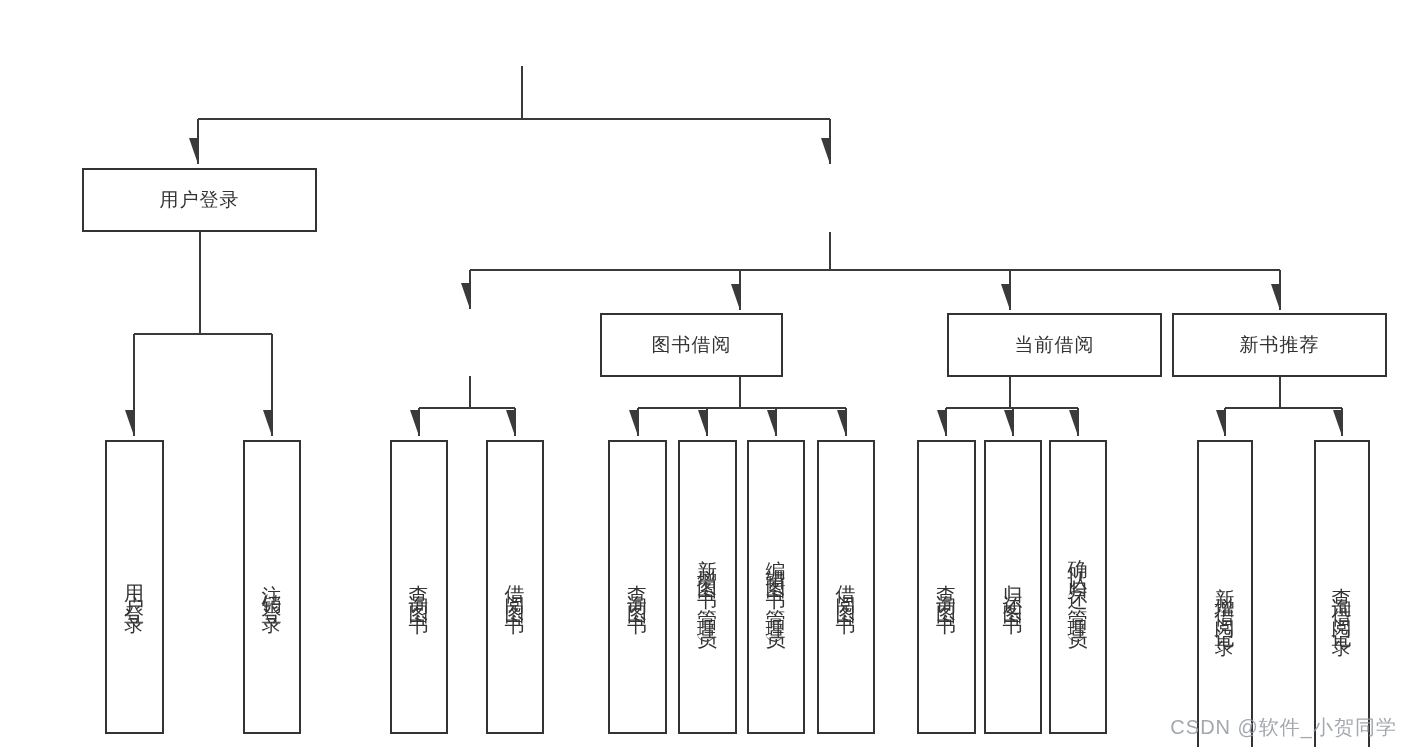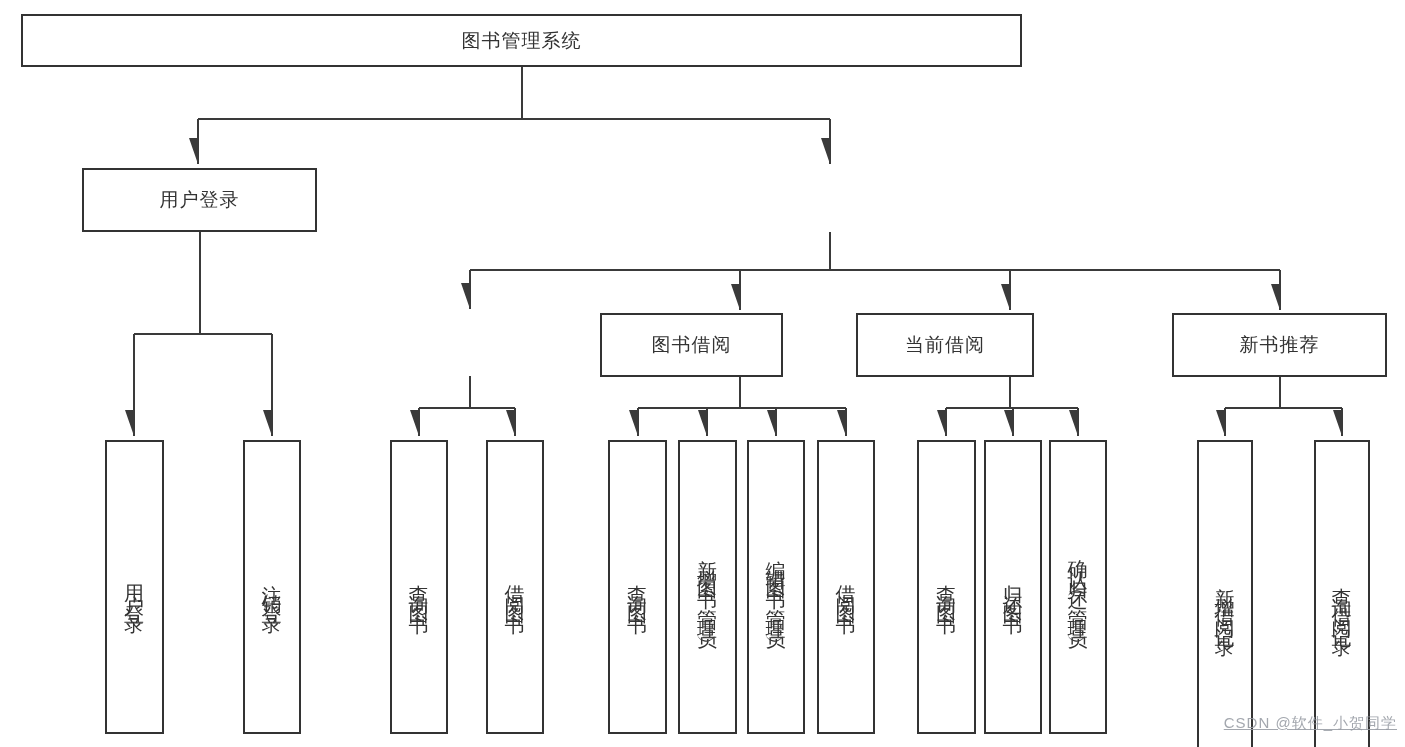--- a/index.html
+++ b/index.html
@@ -28,25 +28,24 @@
     writing-mode:vertical-rl;
     font-size:20px;
     letter-spacing:10px;
     line-height:1;
     padding-top:4px;
   }
   .watermark{
     position:absolute;
     right:8px;top:714px;
     z-index:3;
-    font-size:15px;
+    font-size:20px;
     color:rgba(150,155,163,0.88);
     letter-spacing:1px;
     white-space:nowrap;
-    text-decoration:underline;
   }
 </style>
 </head>
 <body>
 
 <div class="stage">
 
   <svg class="connector-layer" width="1405" height="747" viewBox="0 0 1405 747" xmlns="http://www.w3.org/2000/svg">
     <defs>
       <marker id="arrowhead" markerUnits="userSpaceOnUse" markerWidth="28" markerHeight="20" refX="26" refY="0" orient="auto">
@@ -84,26 +83,25 @@
 
       <line x1="946" y1="408" x2="946" y2="436" marker-end="url(#arrowhead)"></line>
       <line x1="1013" y1="408" x2="1013" y2="436" marker-end="url(#arrowhead)"></line>
       <line x1="1078" y1="408" x2="1078" y2="436" marker-end="url(#arrowhead)"></line>
 
       <line x1="1225" y1="408" x2="1225" y2="436" marker-end="url(#arrowhead)"></line>
       <line x1="1342" y1="408" x2="1342" y2="436" marker-end="url(#arrowhead)"></line>
     </g>
   </svg>
 
-  <div class="node" style="left:21px;top:14px;width:1001px;height:53px">图书管理系统</div>
 
   <div class="node" style="left:82px;top:168px;width:235px;height:64px">用户登录</div>
 
   <div class="node" style="left:600px;top:313px;width:183px;height:64px">图书借阅</div>
-  <div class="node" style="left:856px;top:313px;width:178px;height:64px">当前借阅</div>
+  <div class="node" style="left:947px;top:313px;width:215px;height:64px">当前借阅</div>
   <div class="node" style="left:1172px;top:313px;width:215px;height:64px">新书推荐</div>
 
   <div class="node leaf" style="left:105px;top:440px;width:59px;height:294px">用户登录</div>
   <div class="node leaf" style="left:243px;top:440px;width:58px;height:294px">注销登录</div>
 
   <div class="node leaf" style="left:390px;top:440px;width:58px;height:294px">查询图书</div>
   <div class="node leaf" style="left:486px;top:440px;width:58px;height:294px">借阅图书</div>
 
   <div class="node leaf" style="left:608px;top:440px;width:59px;height:294px">查询图书</div>
   <div class="node leaf" style="left:678px;top:440px;width:59px;height:294px">新增图书（管理员）</div>

